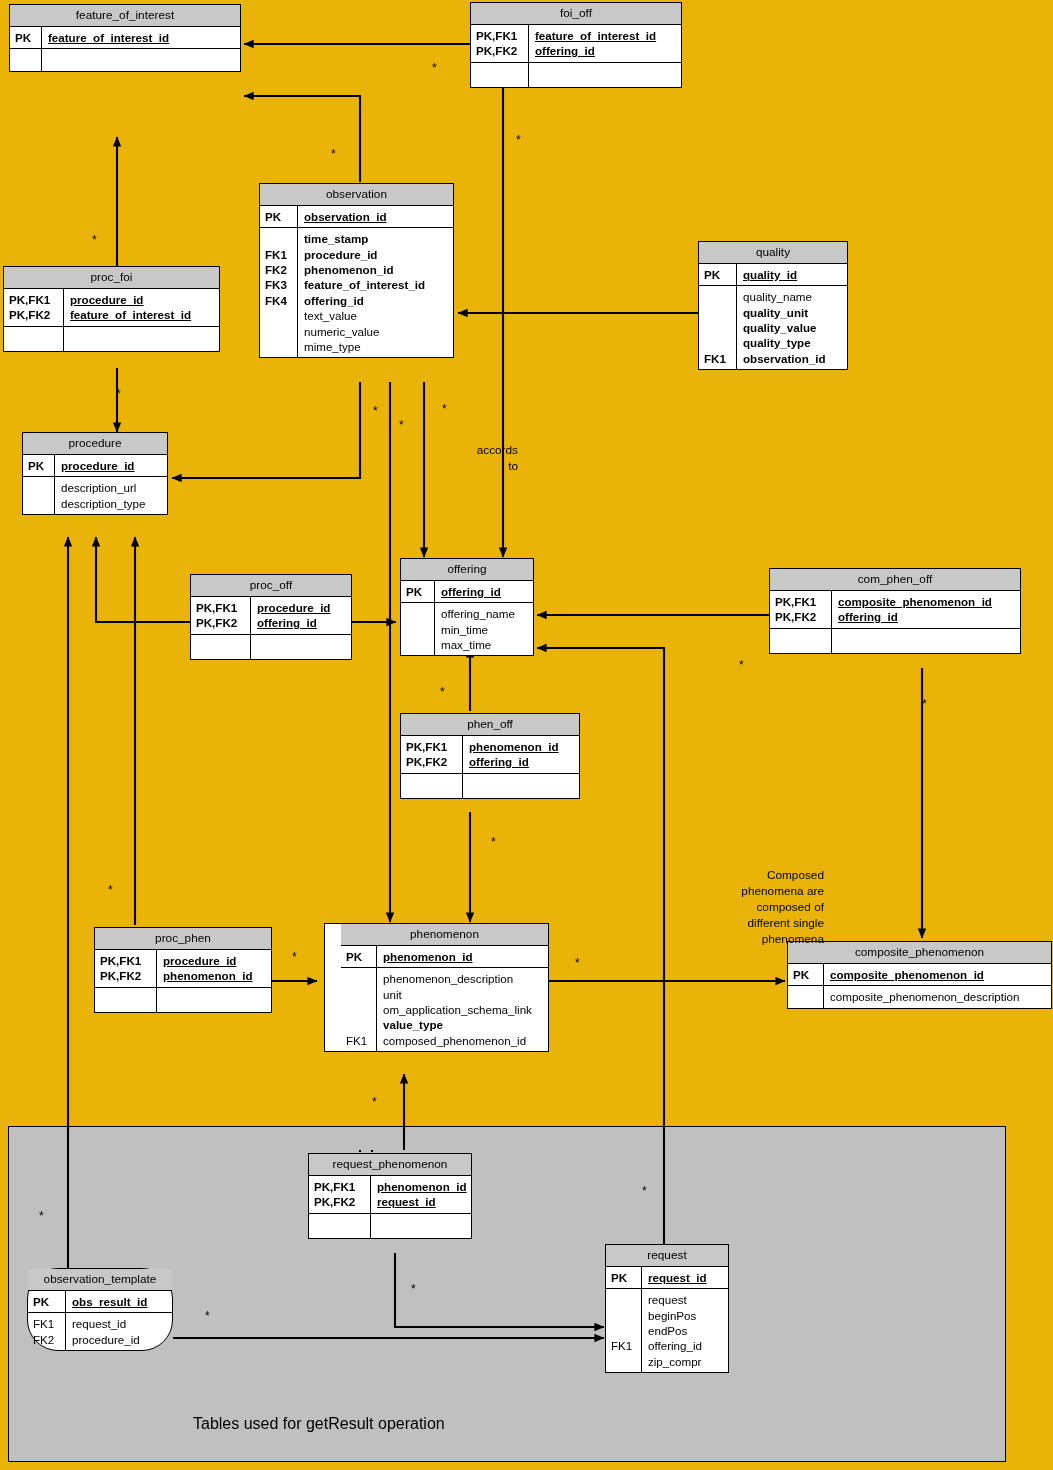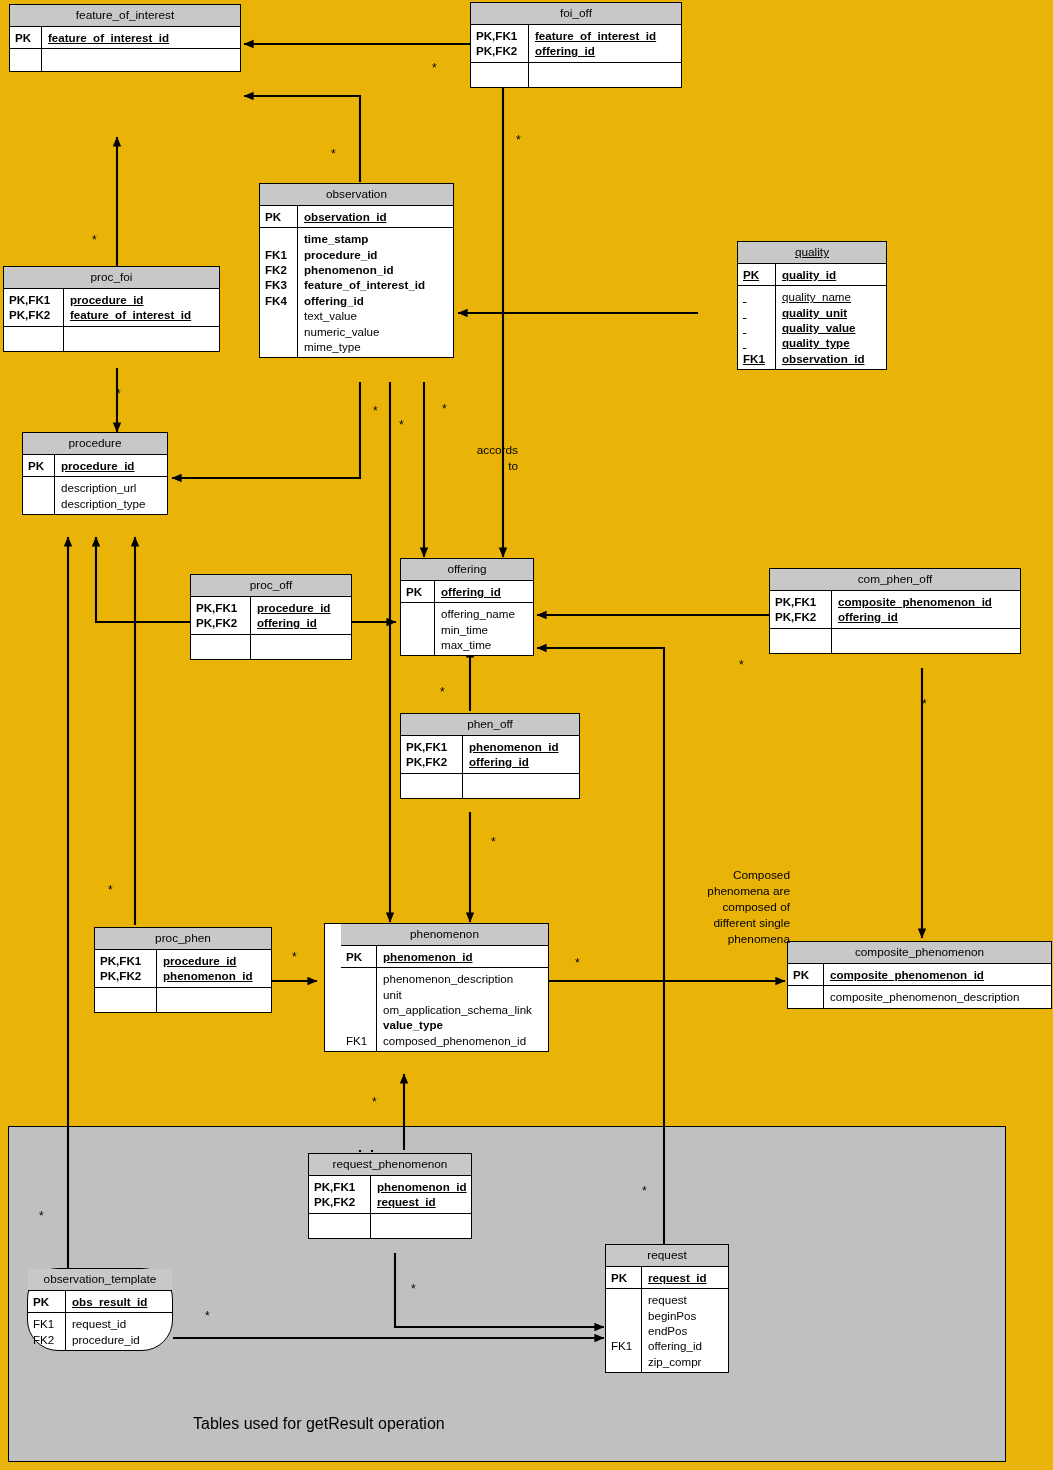--- a/index.html
+++ b/index.html
@@ -217,21 +217,21 @@
         <div class="b">phenomenon_id</div>
         <div class="b">feature_of_interest_id</div>
         <div class="b">offering_id</div>
         <div class="n">text_value</div>
         <div class="n">numeric_value</div>
         <div class="n">mime_type</div>
       </div>
     </div>
   </div>
 
-  <div class="tbl" style="left:737px; top:241px; width:150px;text-decoration:underline;">
+  <div class="tbl" style="left:698px; top:241px; width:150px;">
     <div class="tbl-title">quality</div>
     <div class="tbl-sec">
       <div class="keycol b" style="width:38px;">PK</div>
       <div class="attrcol u">quality_id</div>
     </div>
     <div class="tbl-sec last">
       <div class="keycol b" style="width:38px;">
         <div>&nbsp;</div>
         <div>&nbsp;</div>
         <div>&nbsp;</div>
@@ -463,21 +463,21 @@
         <div class="n">endPos</div>
         <div class="n">offering_id</div>
         <div class="n">zip_compr</div>
       </div>
     </div>
   </div>
 
   <div class="note" style="left:452px; top:443px; width:66px;">accords
 to</div>
 
-  <div class="note" style="left:660px; top:868px; width:130px;">Composed
+  <div class="note" style="left:694px; top:868px; width:130px;">Composed
 phenomena are
 composed of
 different single
 phenomena</div>
 
   <div class="panel-caption" style="left:193px; top:1415px;">Tables used for getResult operation</div>
 
   <div id="stars">
       <div class="star" style="left: 432px; top: 62px;">*</div>
       <div class="star" style="left: 516px; top: 134px;">*</div>

